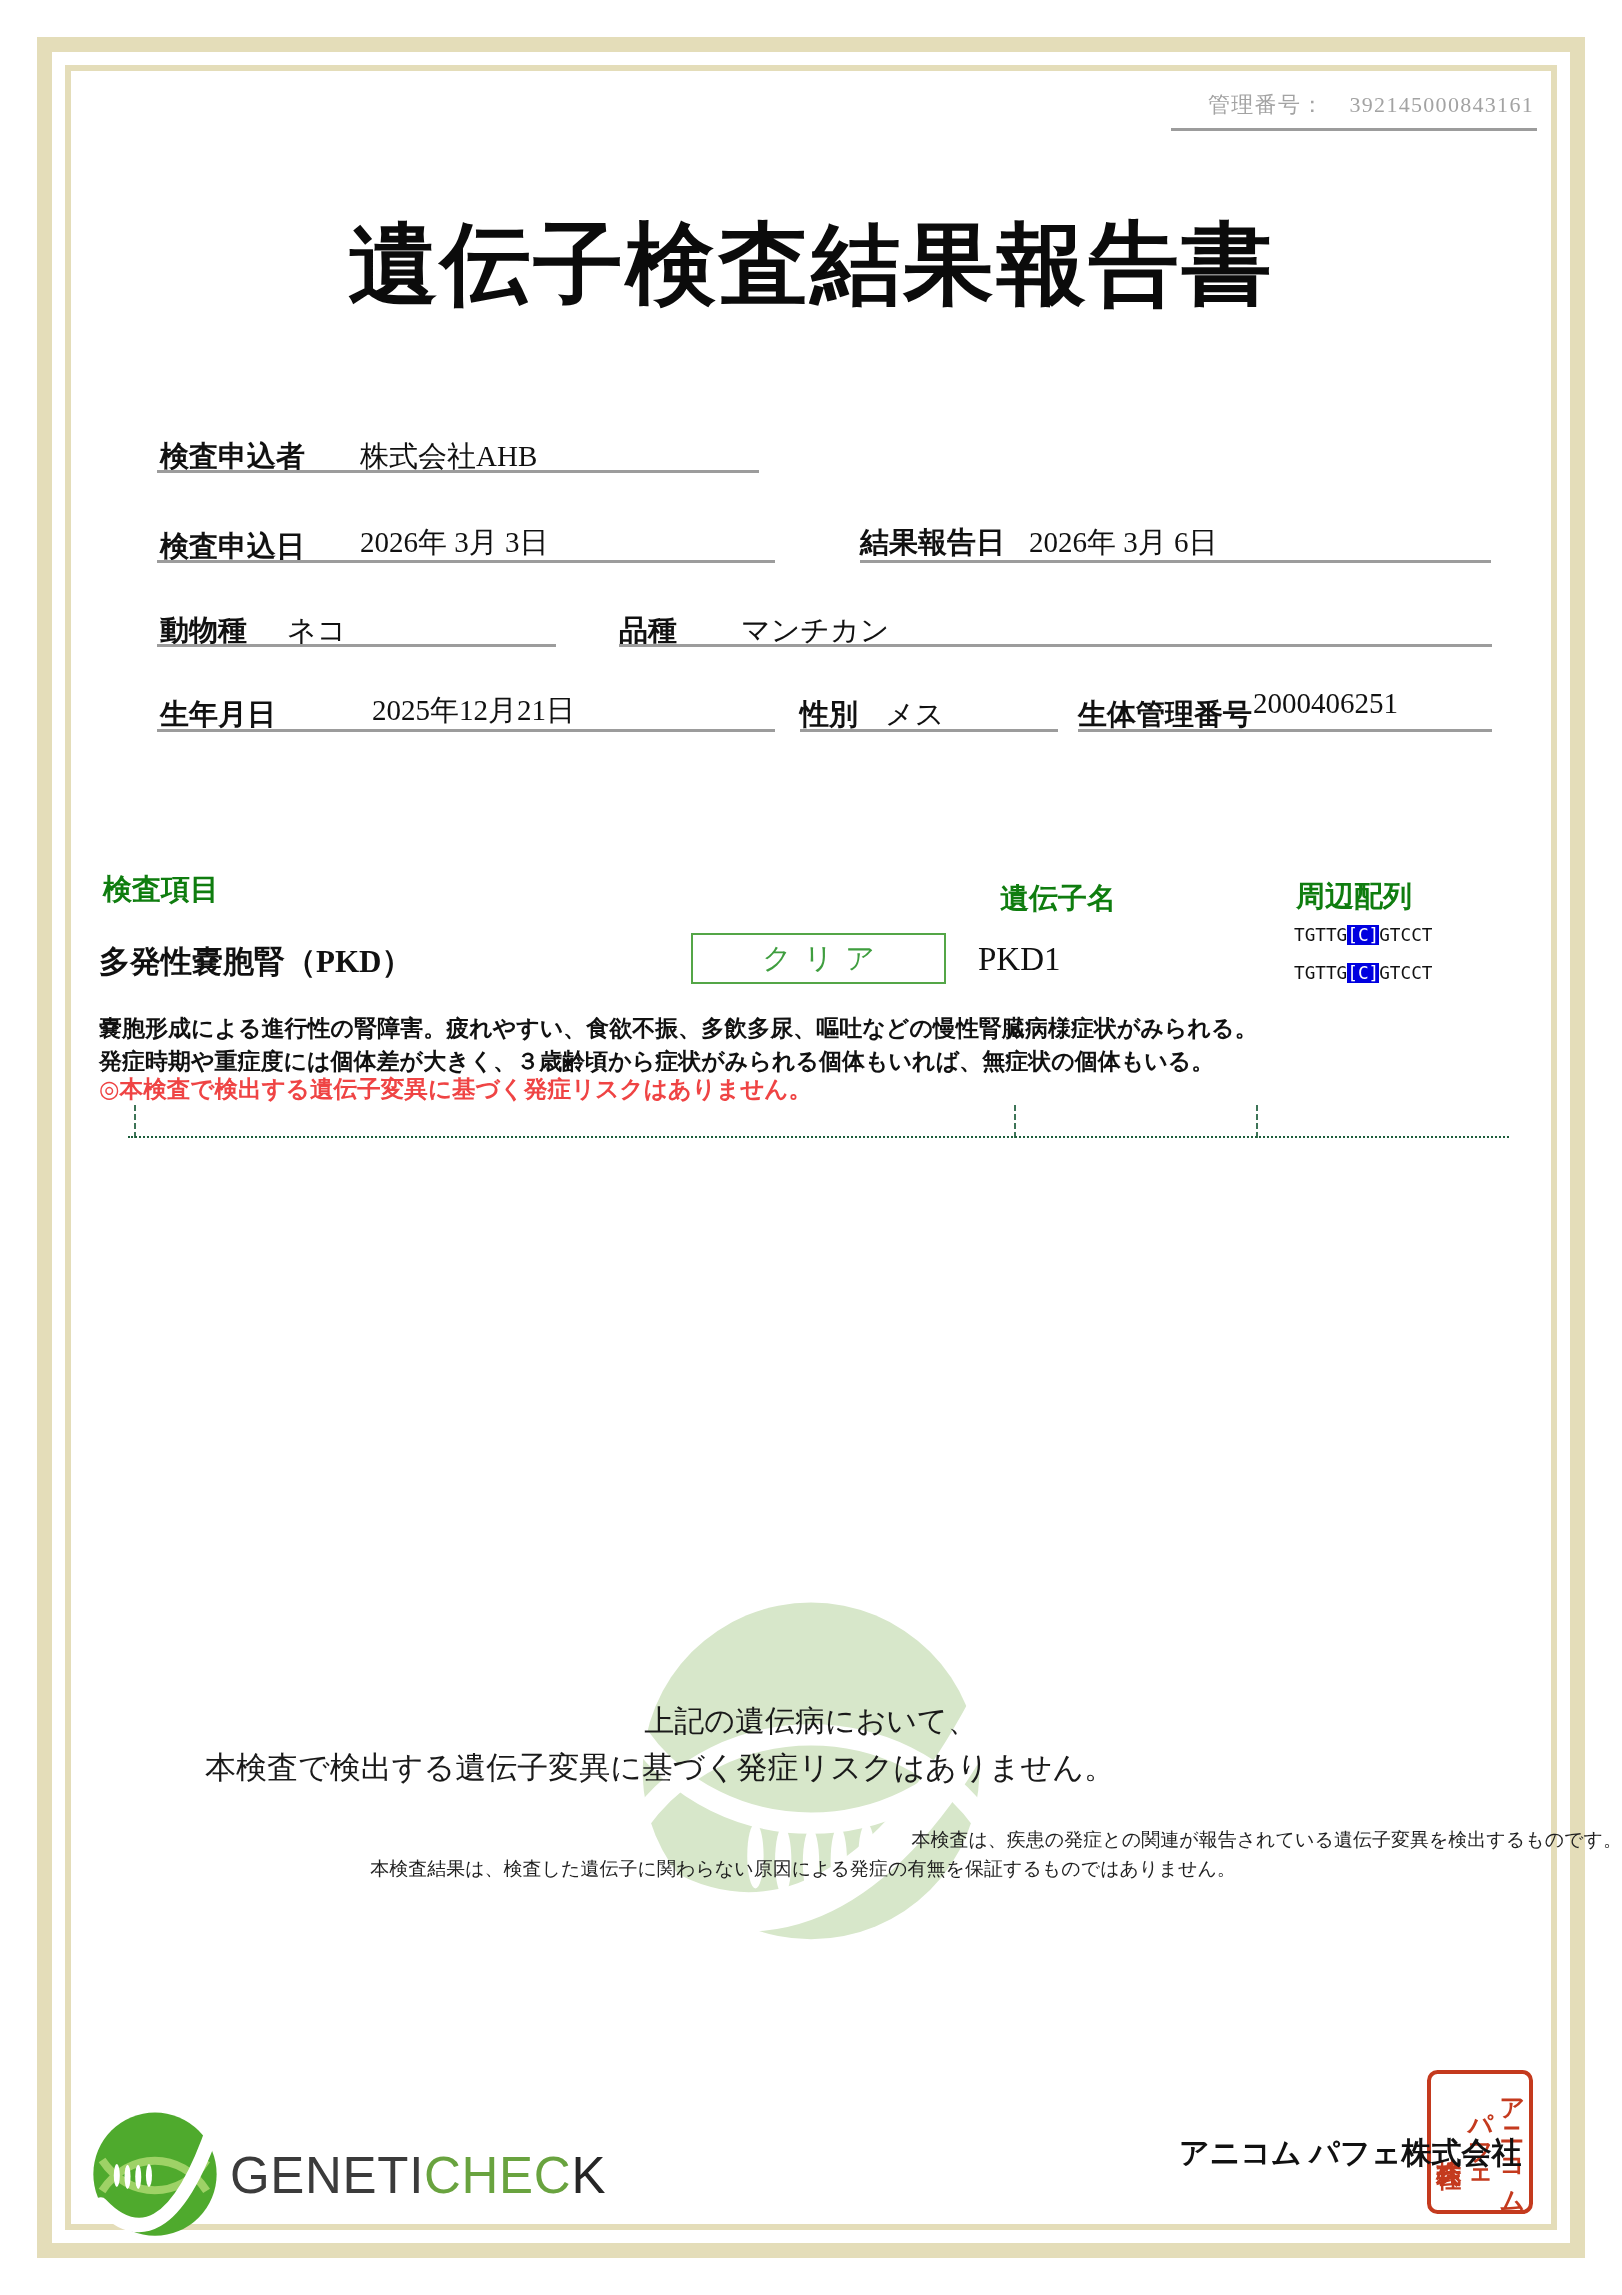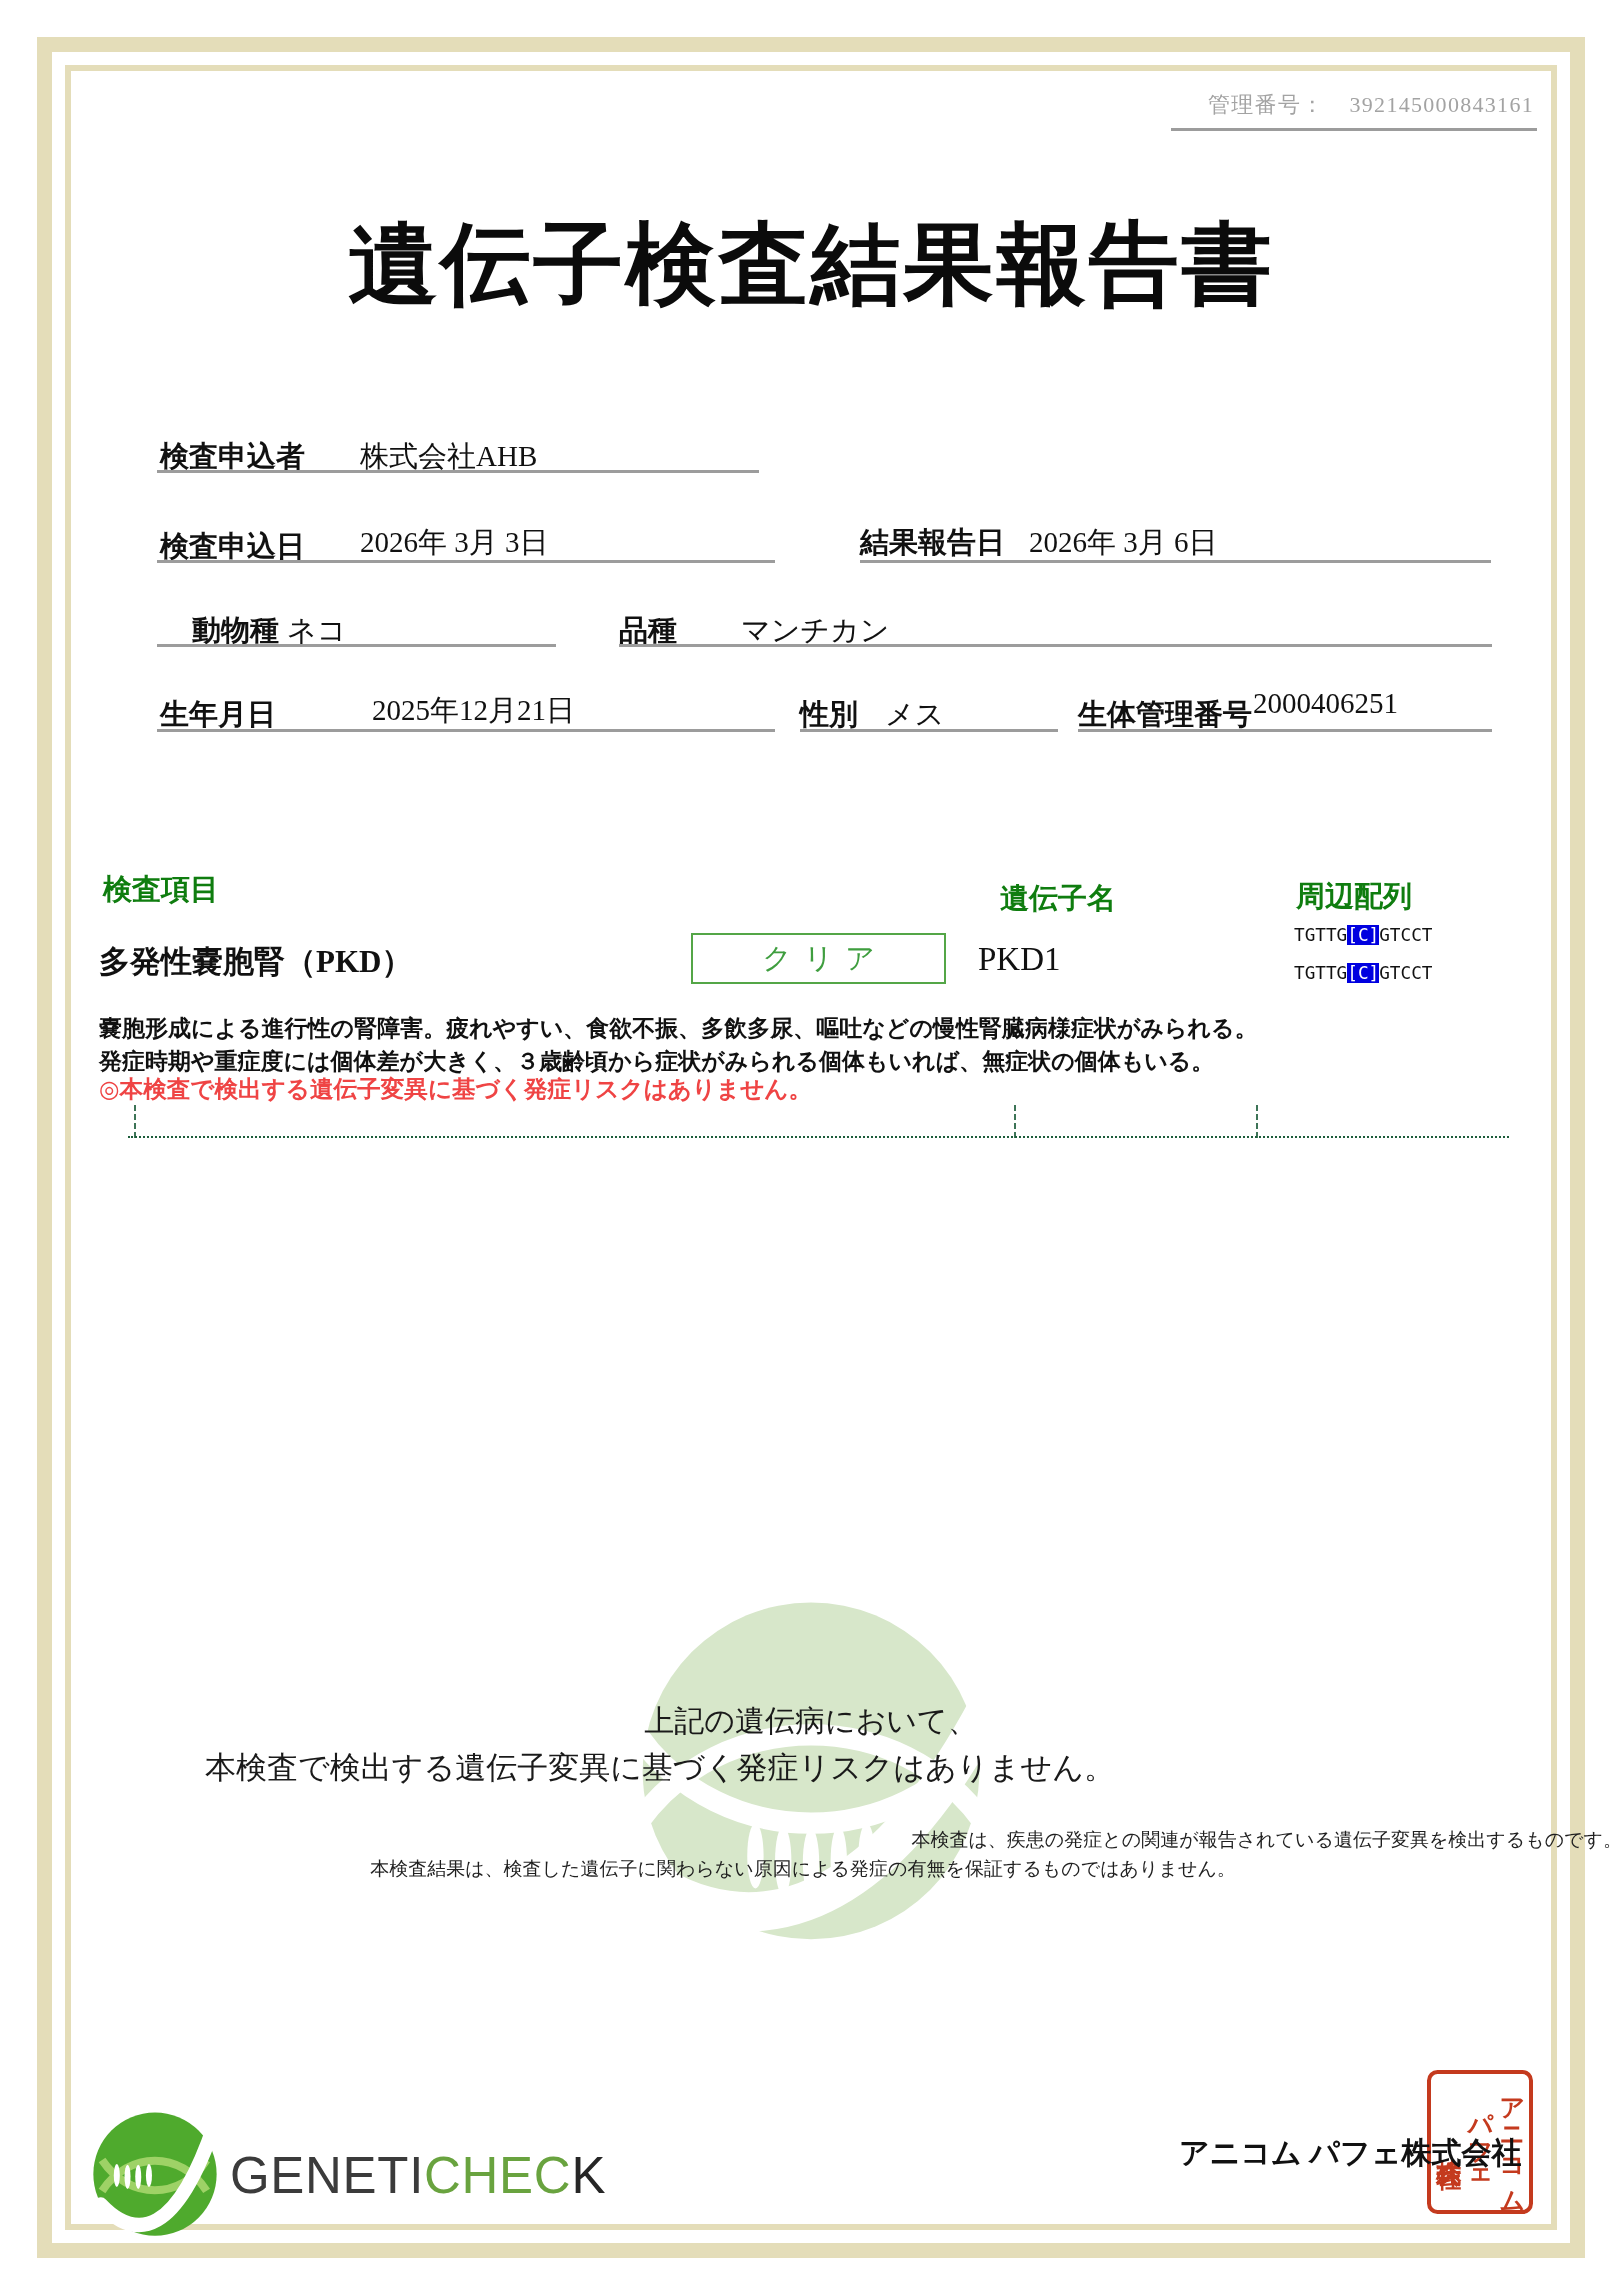--- a/index.html
+++ b/index.html
@@ -102,21 +102,21 @@
   <div class="uline" style="left:157px;top:470px;width:602px;"></div>
 
   <div class="flabel" style="left:160px;top:527px;">検査申込日</div>
   <div class="fvalue" style="left:360px;top:523px;">2026年 3月 3日</div>
   <div class="uline" style="left:157px;top:560px;width:618px;"></div>
 
   <div class="flabel" style="left:860px;top:523px;">結果報告日</div>
   <div class="fvalue" style="left:1029px;top:523px;">2026年 3月 6日</div>
   <div class="uline" style="left:860px;top:560px;width:631px;"></div>
 
-  <div class="flabel" style="left:160px;top:611px;margin-left:32px;">動物種</div>
+  <div class="flabel" style="left:160px;top:611px;">動物種</div>
   <div class="fvalue" style="left:287px;top:611px;">ネコ</div>
   <div class="uline" style="left:157px;top:644px;width:399px;"></div>
 
   <div class="flabel" style="left:619px;top:611px;">品種</div>
   <div class="fvalue" style="left:741px;top:611px;">マンチカン</div>
   <div class="uline" style="left:619px;top:644px;width:873px;"></div>
 
   <div class="flabel" style="left:160px;top:695px;">生年月日</div>
   <div class="fvalue" style="left:372px;top:691px;">2025年12月21日</div>
   <div class="uline" style="left:157px;top:729px;width:618px;"></div>

